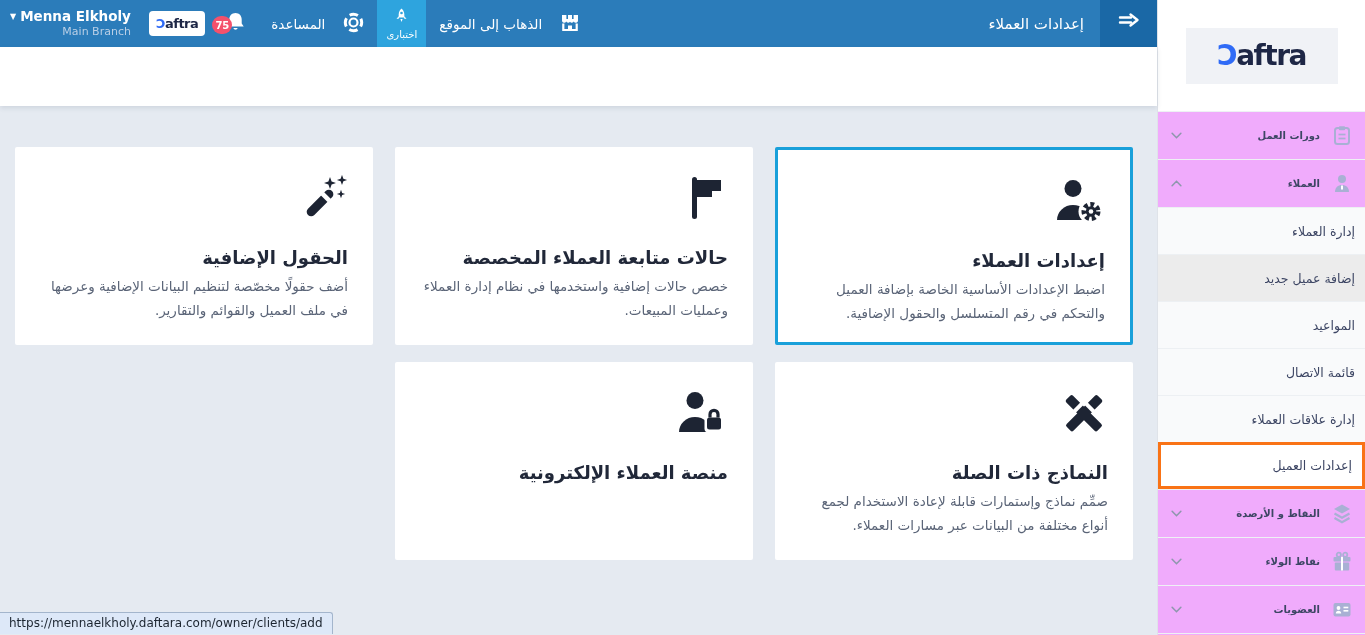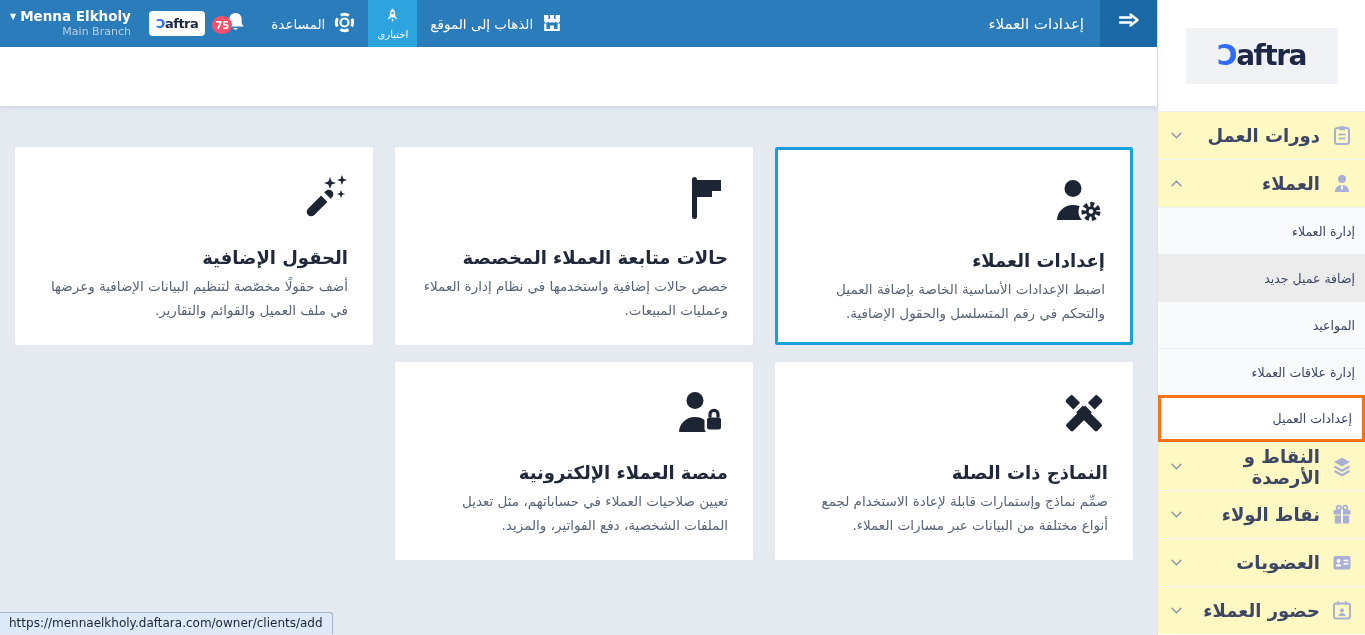--- a/index.html
+++ b/index.html
@@ -10,21 +10,21 @@
   .app { position:relative; width:1365px; height:635px; }
   .main { position:absolute; top:0; left:0; width:1157px; height:635px; }
 
   
   .topbar { height:47px; background:#2b7cba; display:flex; direction:rtl;
             align-items:center; color:#fff; }
   .toggle-box { width:57px; height:47px; background:#1a68a6; display:flex;
                 align-items:center; justify-content:center; cursor:pointer; flex:0 0 auto; }
   .page-title { font-size:15px; padding-left:18px; padding-right:16px; white-space:nowrap; }
   .tb-spacer { flex:1; }
-  .tb-item { display:flex; align-items:center; gap:9px; padding:0 13px; height:47px;
+  .tb-item { display:flex; align-items:center; gap:18px; padding:0 13px; height:47px;
              font-size:13.5px; cursor:pointer; white-space:nowrap; }
   .trial-tab { width:49px; height:47px; background:#2ea4de; display:flex; flex-direction:column;
                align-items:center; justify-content:center; gap:4px; font-size:10px; cursor:pointer; }
   .bell-wrap { position:relative; padding:0 12px; height:47px; display:flex; align-items:center; cursor:pointer; }
   .badge { position:absolute; top:16px; right:26px; min-width:18px; height:18px; border-radius:9px;
            background:#f4516c; color:#fff; font-size:10px; font-weight:bold;
            display:flex; align-items:center; justify-content:center; padding:0 3px; }
   .brand-box { background:#fff; border-radius:4px; padding:5px 7px; margin:0 8px;
                font-size:13px; font-weight:bold; letter-spacing:-0.5px; direction:ltr; cursor:pointer; }
   .brand-first { color:#2f6bf6; } .brand-rest { color:#1e2746; }
@@ -48,22 +48,22 @@
   .card-desc { font-size:13.5px; color:#5a6477; line-height:1.75; margin-top:7px; }
 
   
   .sidebar { position:absolute; top:0; right:0; width:208px; height:635px; background:#fff;
              border-left:1px solid #dfe3e9; direction:rtl; }
   .side-logo-wrap { height:111px; display:flex; align-items:center; justify-content:center; }
   .side-logo-box { width:152px; height:56px; background:#f0f2f6; display:flex; align-items:center;
                    justify-content:center; direction:ltr; font-size:28px; font-weight:bold;
                    letter-spacing:-1.5px; cursor:pointer; }
   .menu-item { height:48px; display:flex; align-items:center; padding:0 13px;
-               border-top:1px solid #eef1f4; font-size:18px; font-weight:bold;
-               color:#3d4664; cursor:pointer; background:#fef9c3; }
+               border-top:1px solid #eef1f4; font-size:10px; font-weight:bold;
+               color:#3d4664; cursor:pointer; background:#f0abfc; }
   .mi-icon { width:21px; display:flex; margin-left:11px; flex:0 0 auto; }
   .chev { margin-right:auto; display:flex; }
   .submenu-item { height:47px; display:flex; align-items:center; padding:0 10px;
                   border-top:1px solid #edf0f3; font-size:12.5px; color:#3d4664;
                   background:#f9fafb; cursor:pointer; }
   .submenu-item.hovered { background:#ececec; }
   .submenu-item.selected { border:3px solid #f97316; background:#fff; }
 
   
   .status-tooltip { position:absolute; left:0; bottom:1px; background:#dde8f8;
@@ -215,21 +215,20 @@
           <div class="card-icon">
             <svg width="52" height="46" viewBox="0 0 52 46">
                 <circle cx="19" cy="10.5" r="8.5" fill="#1d2433"></circle>
                 <path d="M3 42 a16 15 0 0 1 32 0 z" fill="#1d2433"></path>
                 <rect x="28.5" y="24.5" width="19" height="18" rx="4" fill="#fff"></rect>
                 <rect x="31" y="27.5" width="14" height="12" rx="2.5" fill="#1d2433"></rect>
                 <path d="M34 27.5 v-3.2 a4 4 0 0 1 8 0 v3.2" fill="none" stroke="#1d2433" stroke-width="3.2"></path>
               </svg>
           </div>
           <div class="card-title">منصة العملاء الإلكترونية</div>
-          <div class="card-desc">تعيين صلاحيات العملاء في حساباتهم، مثل تعديل الملفات الشخصية، دفع الفواتير، والمزيد.</div>
         </div>
 
       </div>
     </div>
   </div>
 
   <div class="sidebar">
 
     <div class="side-logo-wrap">
       <div class="side-logo-box">
@@ -272,20 +271,23 @@
     </div>
 
     <div class="submenu-item">
       <span>إدارة العملاء</span>
     </div>
     <div class="submenu-item hovered">
       <span>إضافة عميل جديد</span>
     </div>
     <div class="submenu-item">
       <span>المواعيد</span>
+    </div>
+    <div class="submenu-item">
+      <span>قائمة الاتصال</span>
     </div>
     <div class="submenu-item">
       <span>إدارة علاقات العملاء</span>
     </div>
     <div class="submenu-item selected">
       <span>إعدادات العميل</span>
     </div>
 
     <div class="menu-item">
       <span class="mi-icon">

